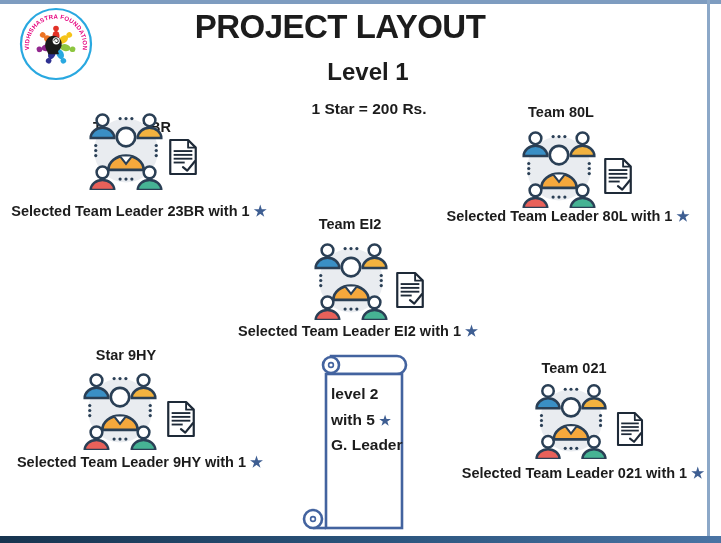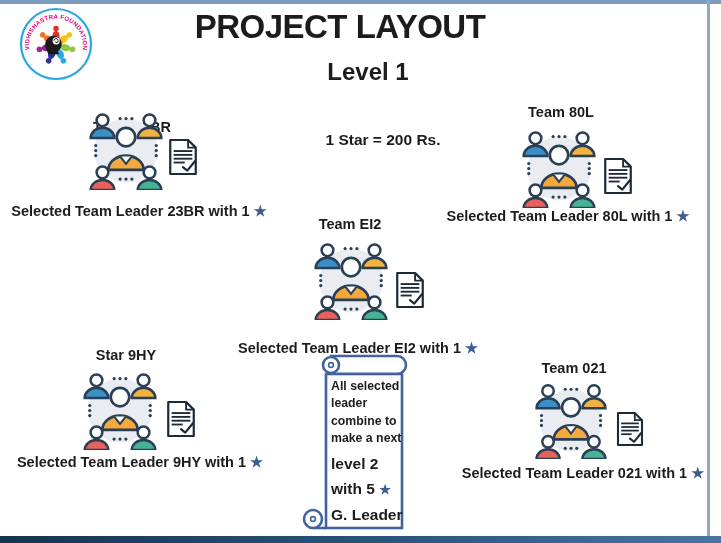--- a/index.html
+++ b/index.html
@@ -117,21 +117,21 @@
     </g>
     <g>
       <path d="M29 45 c-2-3.5 -2.6-7.5 -0.4-11 c2.2-3.6 6.4-5 10-3.6 c3.8 1.5 5.6 5 5 8.8 c-0.4 2.6-1.8 4.6-3.6 5.9 l0.9 3.2 h-10.5 z" fill="#1a1a1a"></path>
       <circle cx="38.2" cy="34.8" r="3.6" fill="#fff"></circle>
       <path d="M35.8 34.8 a2.2 2.2 0 0 1 4.4 0 a1.5 1.5 0 0 1 -3 0.6" stroke="#1a1a1a" stroke-width="0.9" fill="none"></path>
     </g>
   </svg>
 
   <div class="abs ctr title" style="left:140px;top:8px;width:400px;text-align:center;">PROJECT LAYOUT</div>
   <div class="abs ctr level" style="left:188px;top:58px;width:360px;">Level 1</div>
-  <div class="abs ctr note" style="left:283px;top:100px;width:200px;margin-top:31px;">1 Star = 200 Rs.</div>
+  <div class="abs ctr note" style="left:269px;top:100px;width:200px;">1 Star = 200 Rs.</div>
 
   <div class="abs ctr team-label" style="left:57px;top:85px;width:150px;margin-top:34px;">Team 23BR</div>
   <svg class="abs" style="left:84px;top:106px" width="84" height="84">
       <use href="#team-icon"></use>
     </svg>
   <svg class="abs" style="left:166px;top:137px" width="34" height="40">
       <use href="#doc-icon"></use>
     </svg>
   <div class="abs ctr caption" style="left:8px;top:191px;width:262px;margin-top:12px;">
     <span>Selected Team Leader 23BR with 1</span>
@@ -150,21 +150,21 @@
     <span class="star">★</span>
   </div>
 
   <div class="abs ctr team-label" style="left:275px;top:216px;width:150px;">Team EI2</div>
   <svg class="abs" style="left:309px;top:236px" width="84" height="84">
       <use href="#team-icon"></use>
     </svg>
   <svg class="abs" style="left:393px;top:270px" width="34" height="40">
       <use href="#doc-icon"></use>
     </svg>
-  <div class="abs ctr caption" style="left:238px;top:340px;width:238px;">
+  <div class="abs ctr caption" style="left:238px;top:323px;width:238px;">
     <span>Selected Team Leader EI2 with 1</span>
     <span class="star">★</span>
   </div>
 
   <div class="abs ctr team-label" style="left:51px;top:347px;width:150px;">Star 9HY</div>
   <svg class="abs" style="left:78px;top:366px" width="84" height="84">
       <use href="#team-icon"></use>
     </svg>
   <svg class="abs" style="left:164px;top:399px" width="34" height="40">
       <use href="#doc-icon"></use>
@@ -192,21 +192,20 @@
         <path d="M31 4 H97 a9 9 0 0 1 0 18 H31 Z"></path>
         <rect x="26" y="22" width="76" height="154"></rect>
         <circle cx="31" cy="13" r="8"></circle>
         <circle cx="31" cy="13" r="2.4" fill="none" stroke-width="1.6"></circle>
         <path d="M13 176 H 26" fill="none"></path>
         <circle cx="13" cy="167" r="9"></circle>
         <circle cx="13" cy="167" r="2.4" fill="none" stroke-width="1.6"></circle>
       </g>
     </svg>
     <div class="abs scroll-text" style="left:31px;top:26px;width:74px;">
-      <div>All selected leader combine to make a next</div>
       <div class="scroll-big">level 2</div>
       <div class="scroll-big">
         <span>with 5</span>
         <span class="star" style="font-size:13px">★</span>
       </div>
       <div class="scroll-big">G. Leader</div>
     </div>
   </div>
 
 </div>

